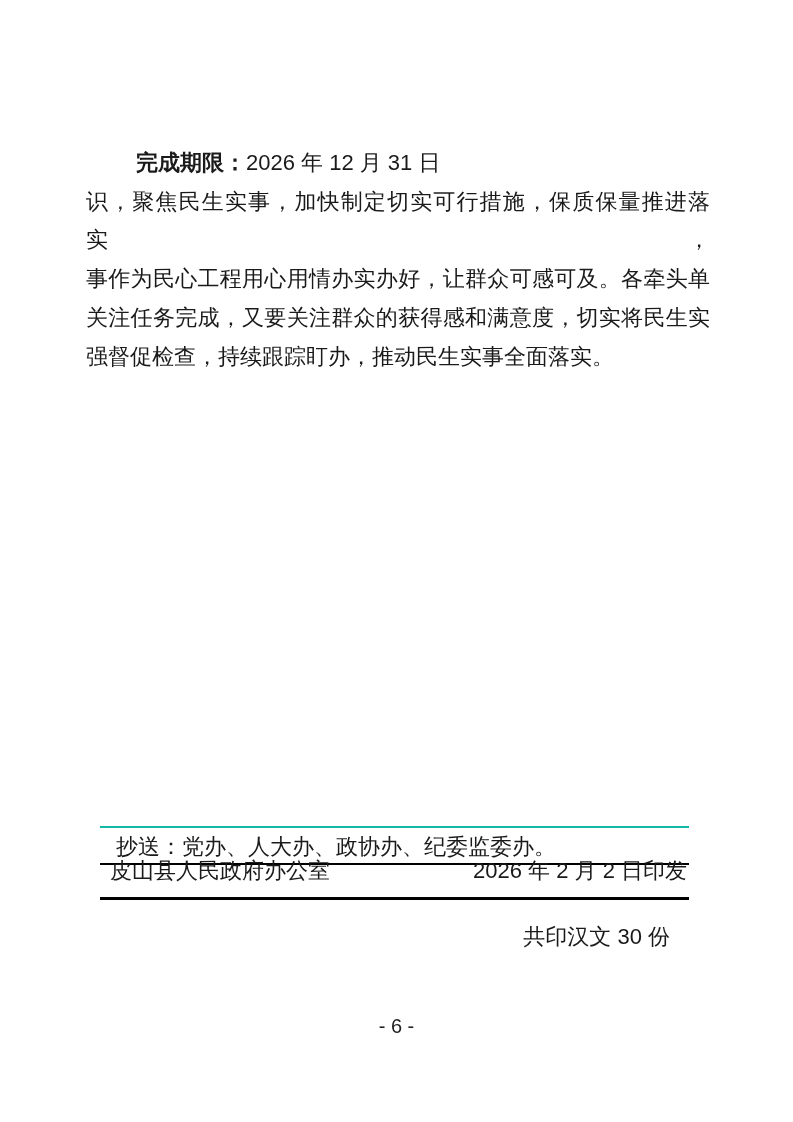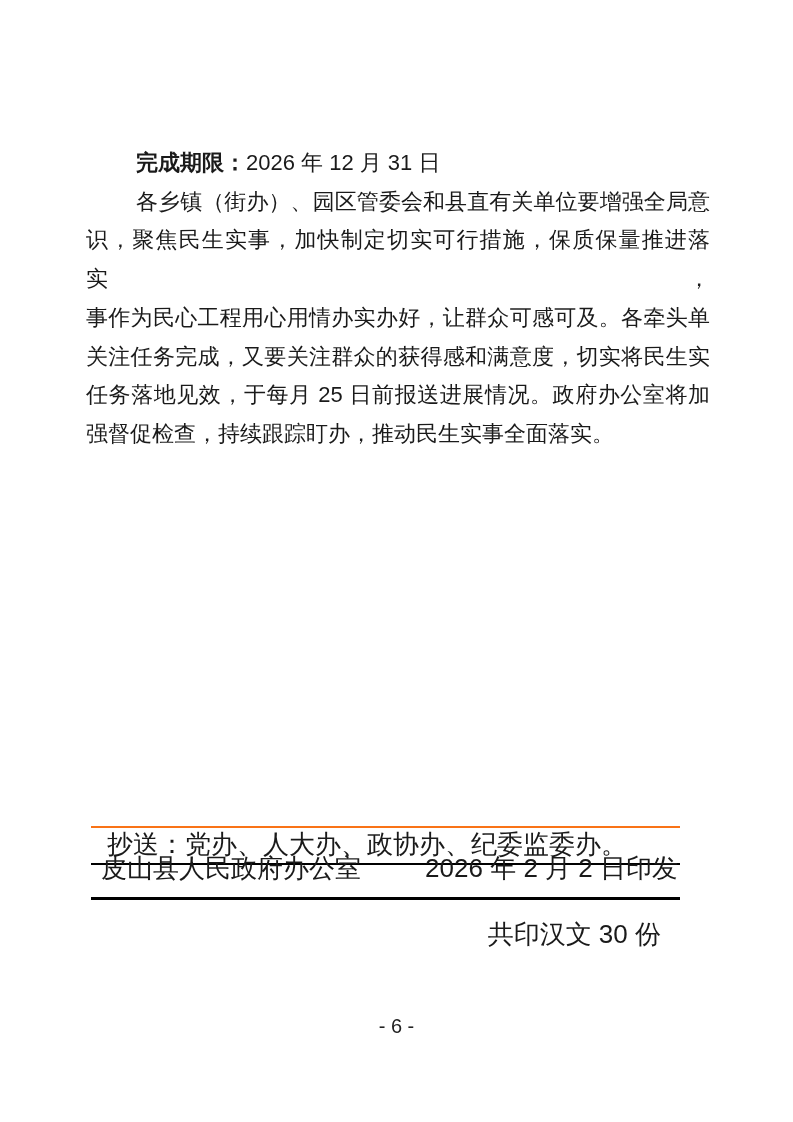--- a/index.html
+++ b/index.html
@@ -36,25 +36,25 @@
     text-align-last: justify;
   }
   .body-line.first {
     text-indent: 50px;
   }
   .body-line.last {
     text-align-last: left;
   }
   .version-note {
     position: absolute;
-    left: 91px;
+    left: 100px;
     top: 826px;
     width: 589px;
-    font-size: 26px;
-    border-top: 2px solid #f97316;
+    font-size: 22px;
+    border-top: 2px solid #14b8a6;
   }
   .vn-row-copyto {
     height: 37px;
     border-bottom: 2px solid #000;
     display: flex;
     align-items: flex-end;
     padding: 0 0 1px 16px;
     box-sizing: border-box;
   }
   .vn-row-issuer {
@@ -86,25 +86,23 @@
 </style>
 </head>
 <body>
 
 <div class="page">
 
   <div class="content">
     <div class="heading-line">
       <span class="heading-label">完成期限：</span><span>2026 年 12 月 31 日</span>
     </div>
-    <div class="body-line first">各乡镇（街办）、园区管委会和县直有关单位要增强全局意</div>
     <div class="body-line">识，聚焦民生实事，加快制定切实可行措施，保质保量推进落实，</div>
     <div class="body-line">事作为民心工程用心用情办实办好，让群众可感可及。各牵头单</div>
     <div class="body-line">关注任务完成，又要关注群众的获得感和满意度，切实将民生实</div>
-    <div class="body-line">任务落地见效，于每月 25 日前报送进展情况。政府办公室将加</div>
     <div class="body-line last">强督促检查，持续跟踪盯办，推动民生实事全面落实。</div>
   </div>
 
   <div class="version-note">
     <div class="vn-row-copyto">
       <span>抄送：党办、人大办、政协办、纪委监委办。</span>
     </div>
     <div class="vn-row-issuer">
       <span>皮山县人民政府办公室</span>
       <span>2026 年 2 月 2 日印发</span>

